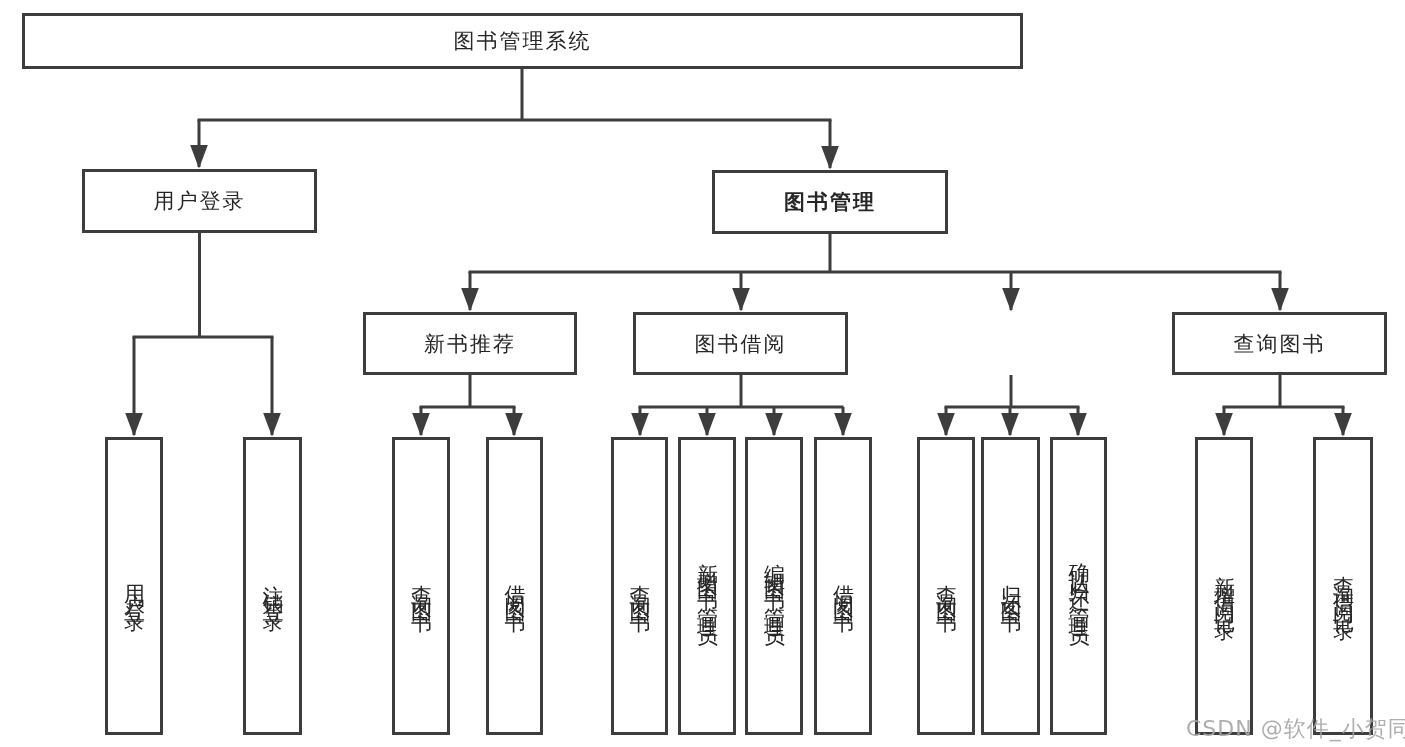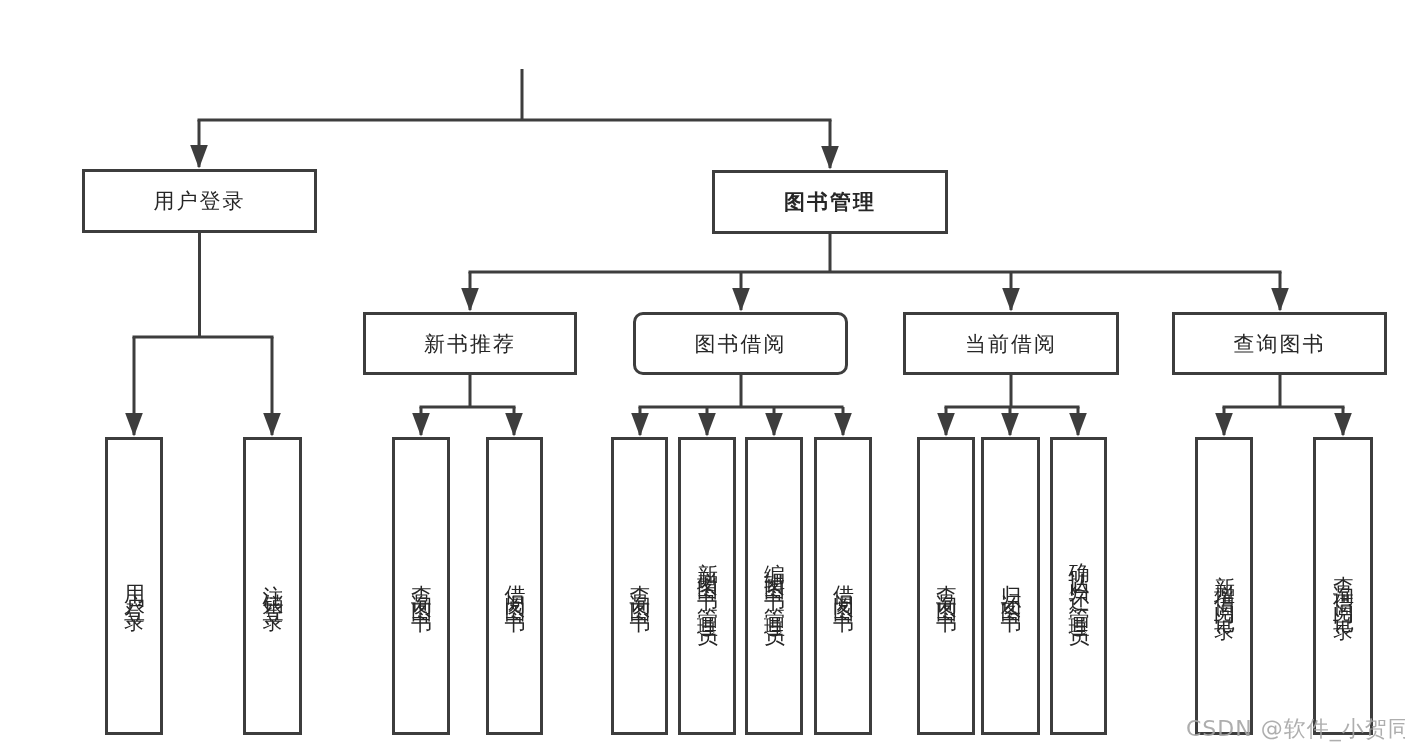--- a/index.html
+++ b/index.html
@@ -74,36 +74,36 @@
       <line x1="774" y1="407" x2="774" y2="435" marker-end="url(#ah)"></line>
       <line x1="843" y1="407" x2="843" y2="435" marker-end="url(#ah)"></line>
       <line x1="946" y1="407" x2="946" y2="435" marker-end="url(#ah)"></line>
       <line x1="1010" y1="407" x2="1010" y2="435" marker-end="url(#ah)"></line>
       <line x1="1078" y1="407" x2="1078" y2="435" marker-end="url(#ah)"></line>
       <line x1="1224" y1="407" x2="1224" y2="435" marker-end="url(#ah)"></line>
       <line x1="1343" y1="407" x2="1343" y2="435" marker-end="url(#ah)"></line>
     </g>
   </svg>
 
+  <div class="hbox" style="left:22px;top:13px;width:1001px;height:56px;">
+    <span>图书管理系统</span>
+  </div>
 
   <div class="hbox" style="left:82px;top:169px;width:235px;height:64px;">
     <span>用户登录</span>
   </div>
   <div class="hbox" style="left:712px;top:170px;width:236px;height:64px;font-weight:bold;">
     <span>图书管理</span>
   </div>
 
   <div class="hbox" style="left:363px;top:312px;width:214px;height:63px;">
     <span>新书推荐</span>
   </div>
-  <div class="hbox" style="left:633px;top:312px;width:215px;height:63px;border-radius:10px;">
+  <div class="hbox" style="left:633px;top:312px;width:215px;height:63px;">
     <span>图书借阅</span>
-  </div>
-  <div class="hbox" style="left:903px;top:312px;width:216px;height:63px;">
-    <span>当前借阅</span>
   </div>
   <div class="hbox" style="left:1172px;top:312px;width:215px;height:63px;">
     <span>查询图书</span>
   </div>
 
   <div class="vbox" style="left:105px;width:58px;">
     <span class="vtext">用户登录</span>
   </div>
   <div class="vbox" style="left:243px;width:59px;">
     <span class="vtext">注销登录</span>

